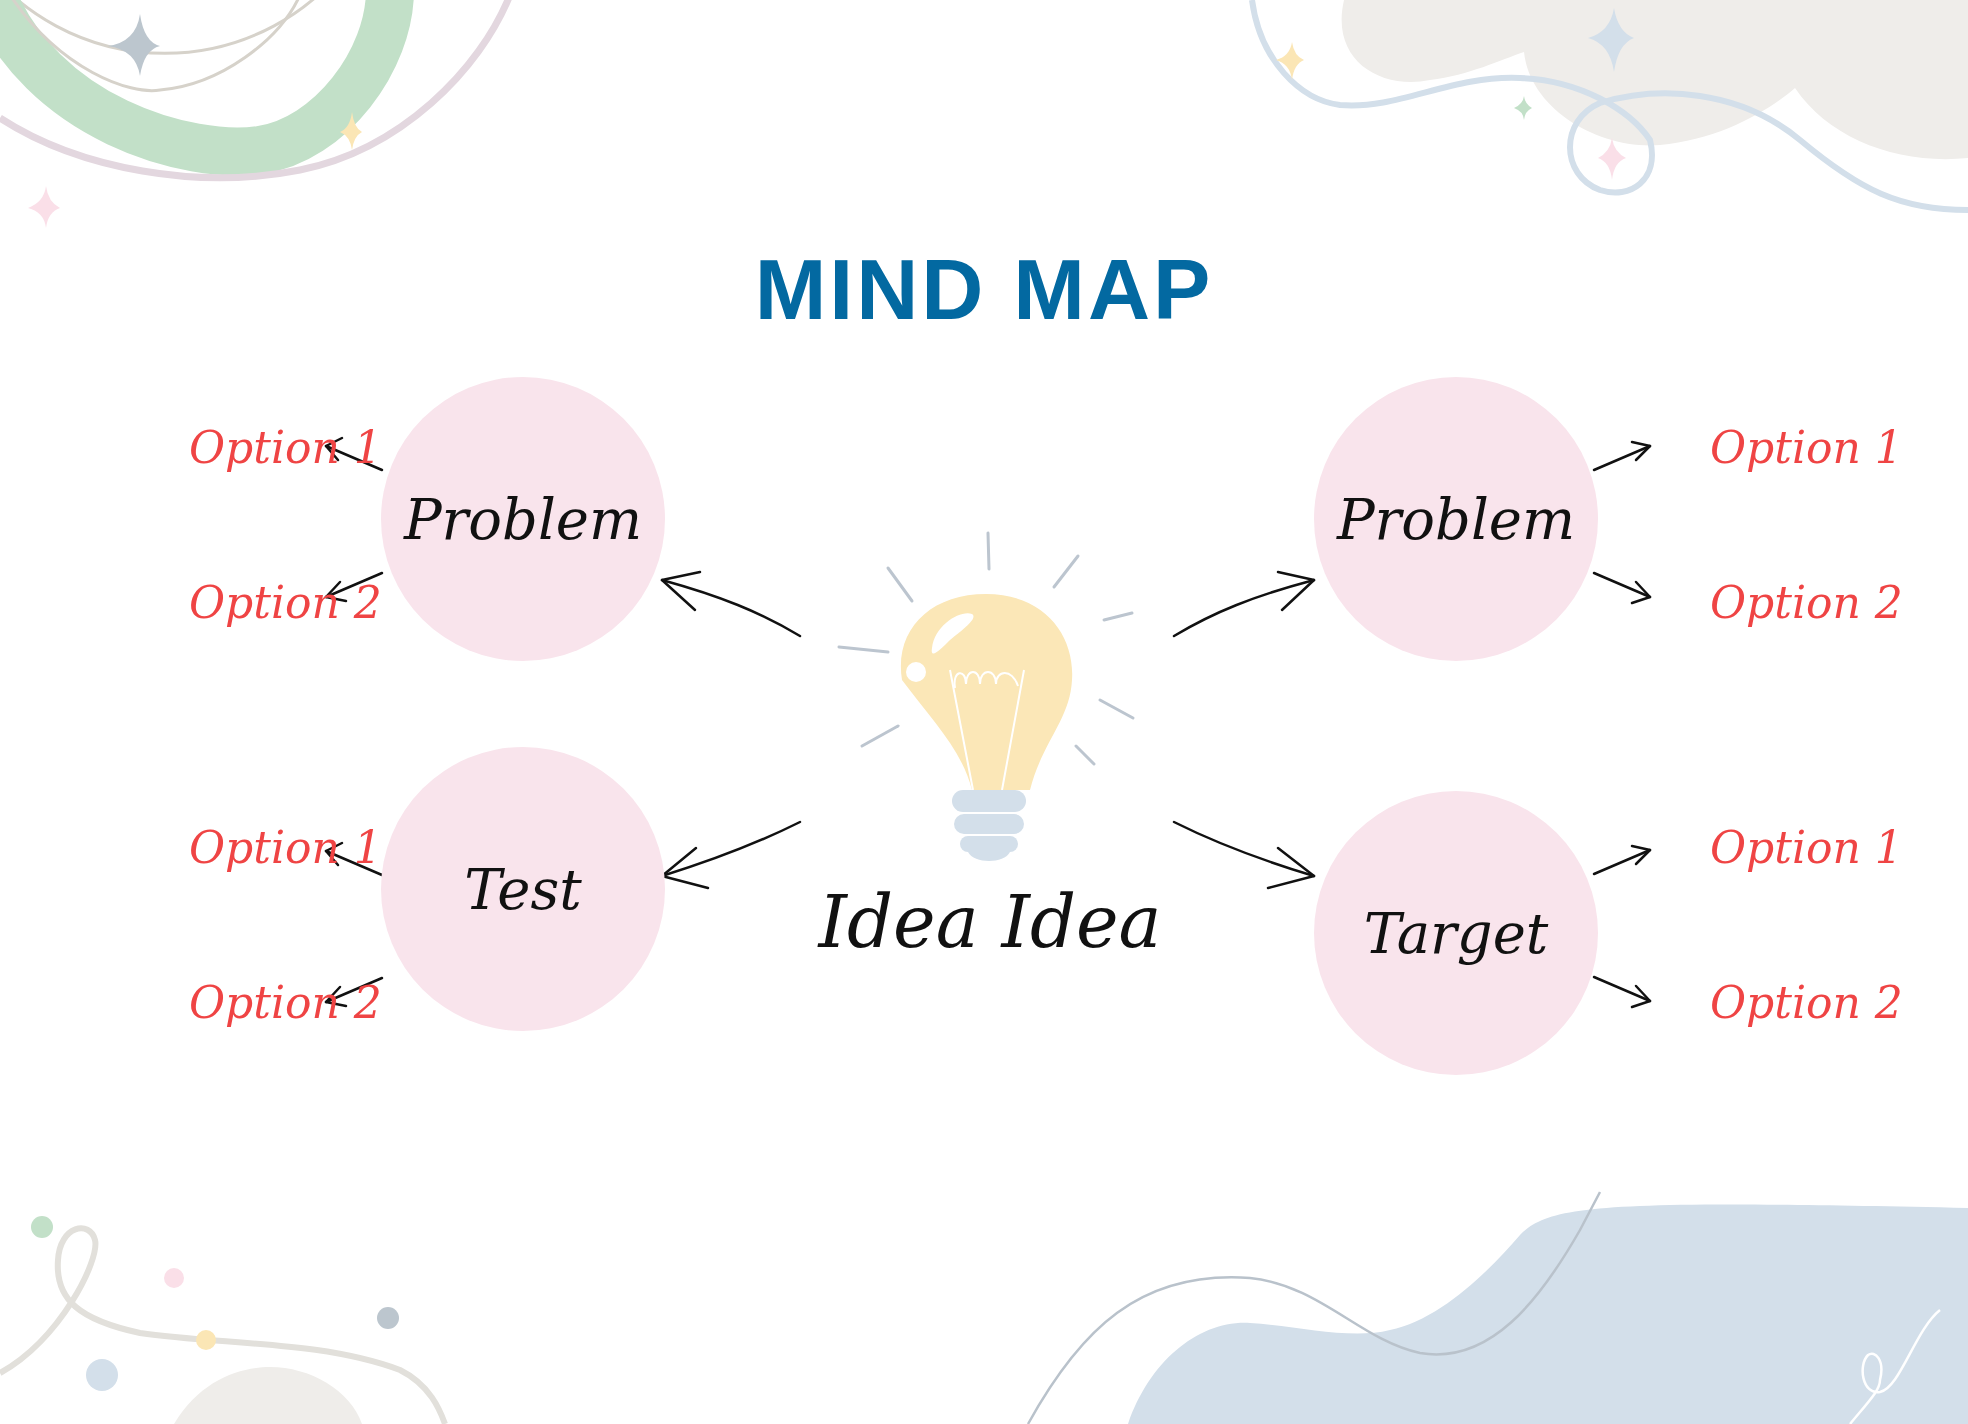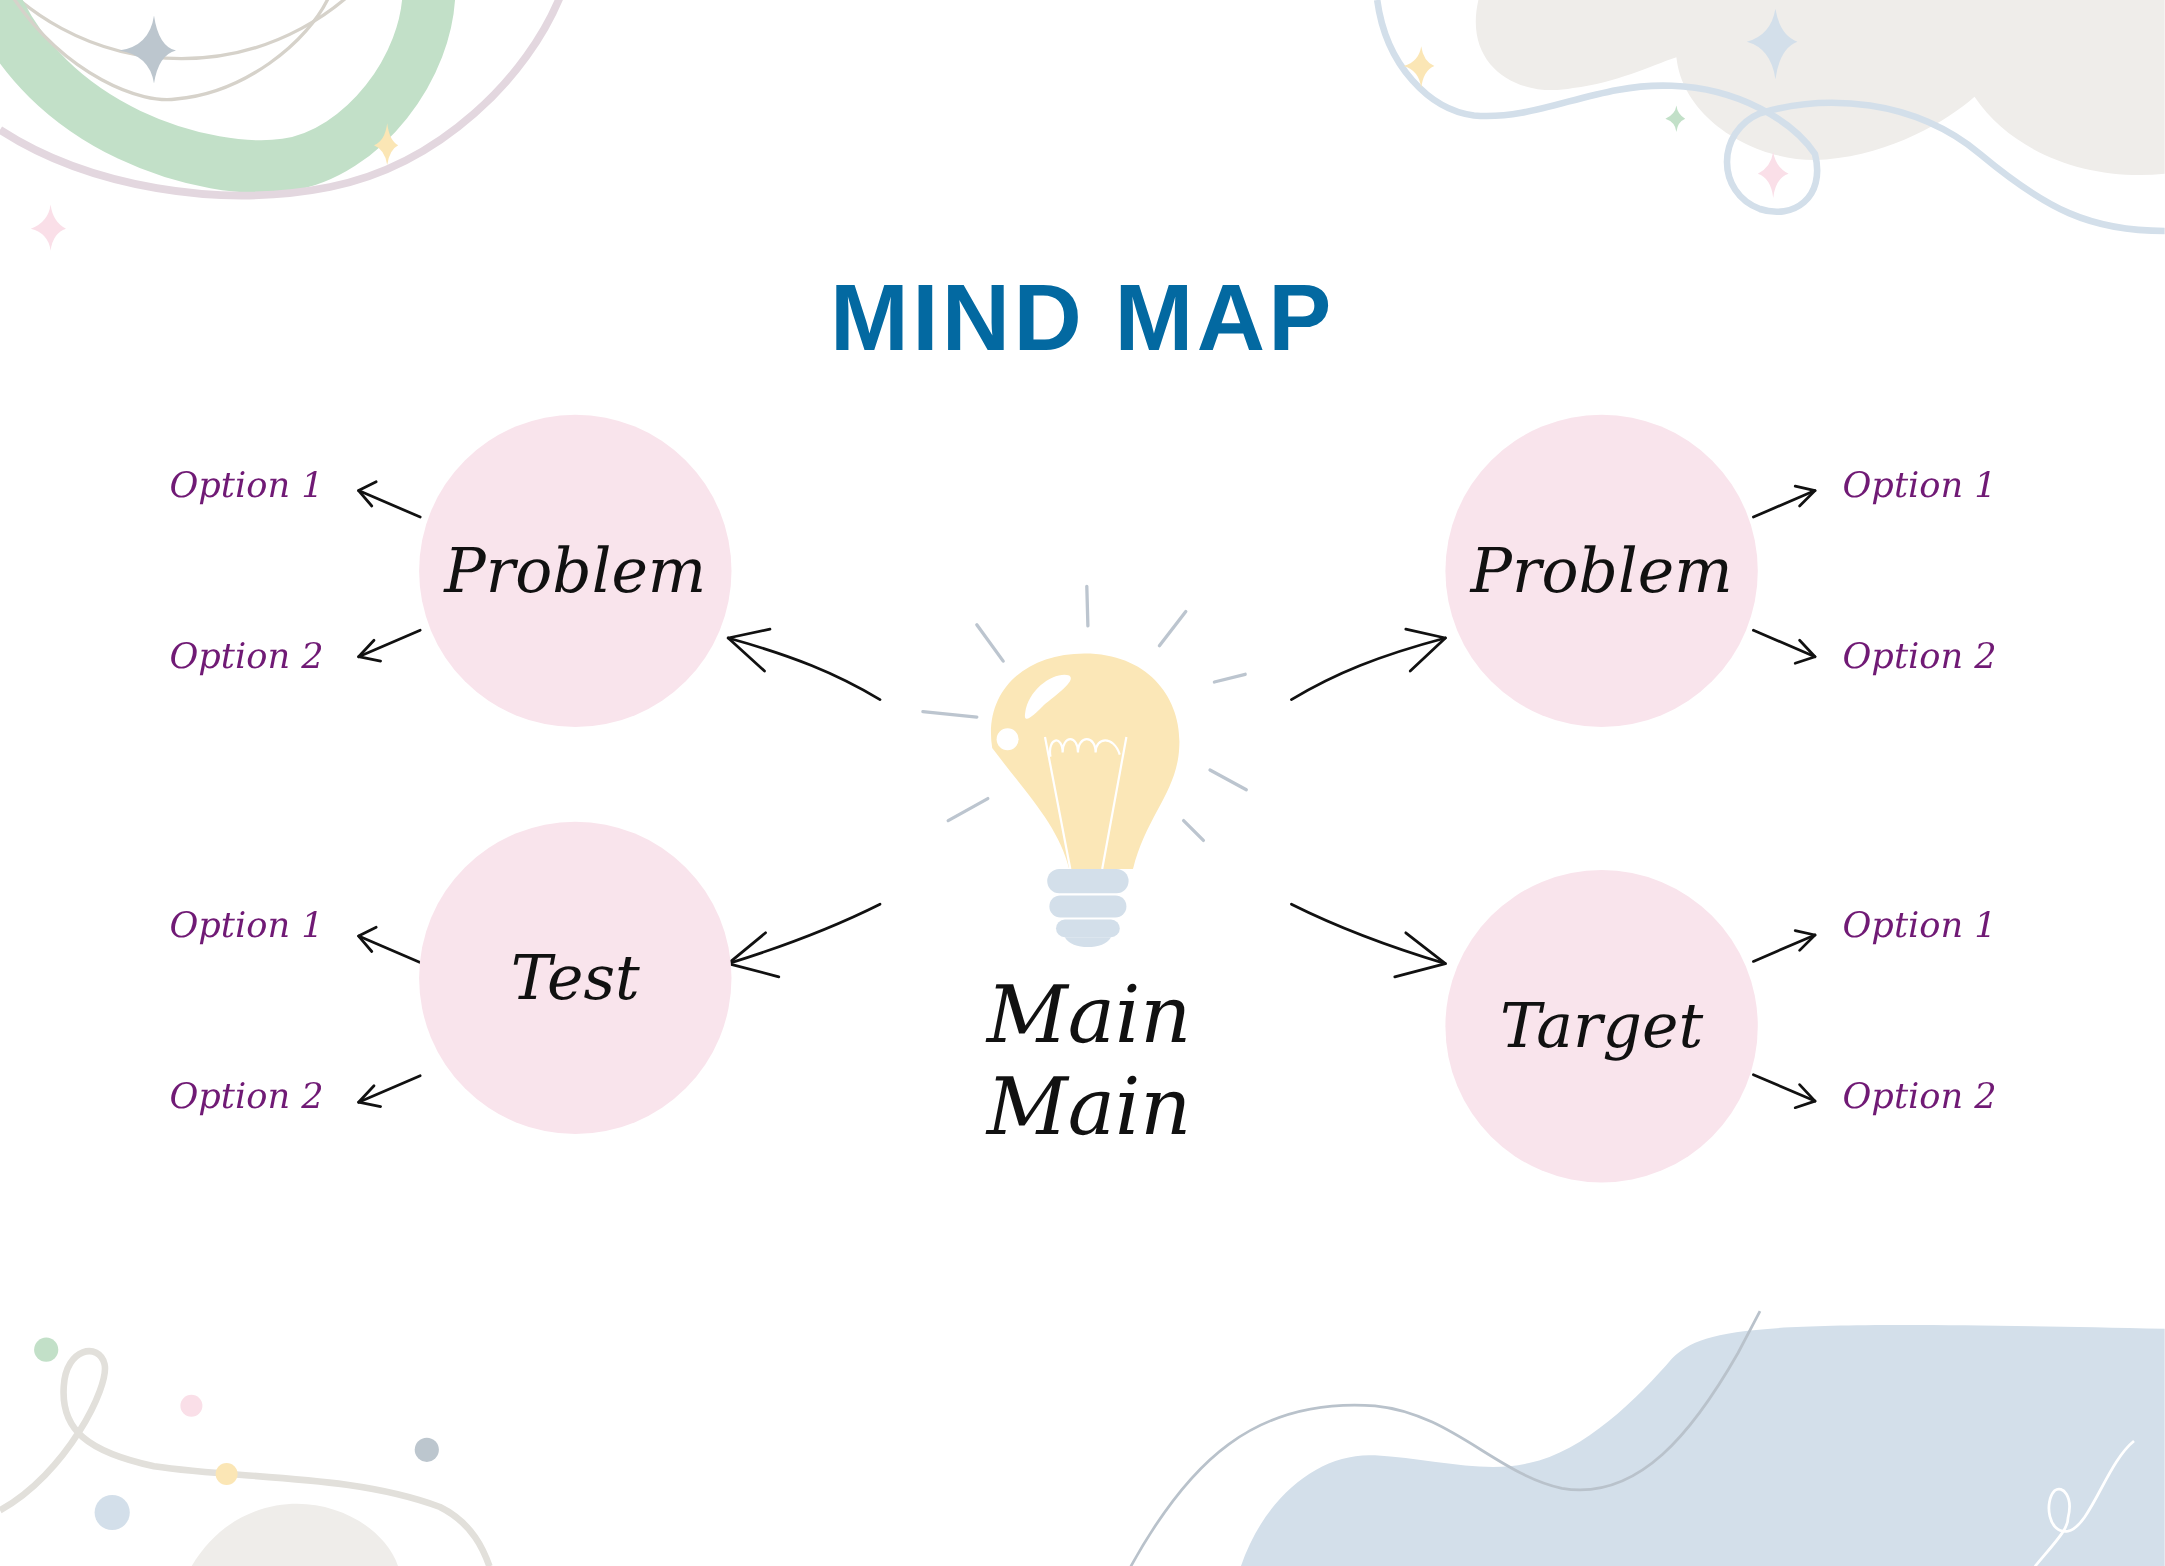--- a/index.html
+++ b/index.html
@@ -5,22 +5,22 @@
   html, body { margin:0; padding:0; }
   body { width:1968px; height:1424px; background:#ffffff; position:relative; overflow:hidden;
          font-family:"DejaVu Sans", sans-serif; }
   .bg-layer { position:absolute; left:0; top:0; width:1968px; height:1424px; }
   .title { position:absolute; left:0; width:1968px; top:240px; text-align:center;
            font-family:"Liberation Sans", sans-serif; font-weight:bold; font-size:86px;
            letter-spacing:3px; color:#0369a1; }
   .node { position:absolute; width:284px; height:284px; border-radius:50%; background:#f9e4ec;
           display:flex; align-items:center; justify-content:center; }
   .node-label { font-family:"DejaVu Serif", serif; font-style:italic; font-size:56px; color:#111; }
-  .opt { position:absolute; font-family:"DejaVu Serif", serif; font-style:italic; font-size:32px; color:#701a75;
-         white-space:nowrap; }
+  .opt { position:absolute; font-family:"DejaVu Serif", serif; font-style:italic; font-size:44px; color:#ef4444;
+         white-space:nowrap;margin-left:35px; }
   .main-label { position:absolute; left:800px; top:880px; width:380px; text-align:center;
                 font-family:"DejaVu Serif", serif; font-style:italic; font-size:72px; color:#111; }
   .bulb { position:absolute; left:780px; top:520px; width:420px; height:360px; }
 </style>
 </head>
 <body>
 
 <svg class="bg-layer" viewBox="0 0 1968 1424" xmlns="http://www.w3.org/2000/svg">
 
   <path d="M -20 -40 A 230 230 0 0 0 350 -40" fill="none" stroke="#d6d2ca" stroke-width="3" transform="translate(0,0)"></path>
@@ -108,21 +108,21 @@
   <g fill="none" stroke="#ffffff" stroke-width="2">
     <path d="M 950 670 L 973 790 M 1024 670 L 1002 790"></path>
     <path d="M 955 688 C 952 670, 966 668, 966 684 C 966 668, 980 668, 980 684 C 980 668, 996 668, 996 684 C 996 670, 1012 668, 1018 686"></path>
   </g>
   <rect x="952" y="790" width="74" height="22" rx="11" fill="#d3dfea"></rect>
   <rect x="954" y="814" width="70" height="20" rx="10" fill="#d3dfea"></rect>
   <rect x="960" y="836" width="58" height="16" rx="8" fill="#d3dfea"></rect>
   <path d="M 968 852 L 1010 852 C 1004 864, 974 864, 968 852 Z" fill="#d3dfea"></path>
 </svg>
 
-<div class="main-label">Main Main</div>
+<div class="main-label">Idea Idea</div>
 
 <div class="node" style="left:381px; top:377px;">
   <span class="node-label">Problem</span>
 </div>
 <div class="opt" style="left:154px; top:422px;">Option 1</div>
 <div class="opt" style="left:154px; top:577px;">Option 2</div>
 
 <div class="node" style="left:1314px; top:377px;">
   <span class="node-label">Problem</span>
 </div>

